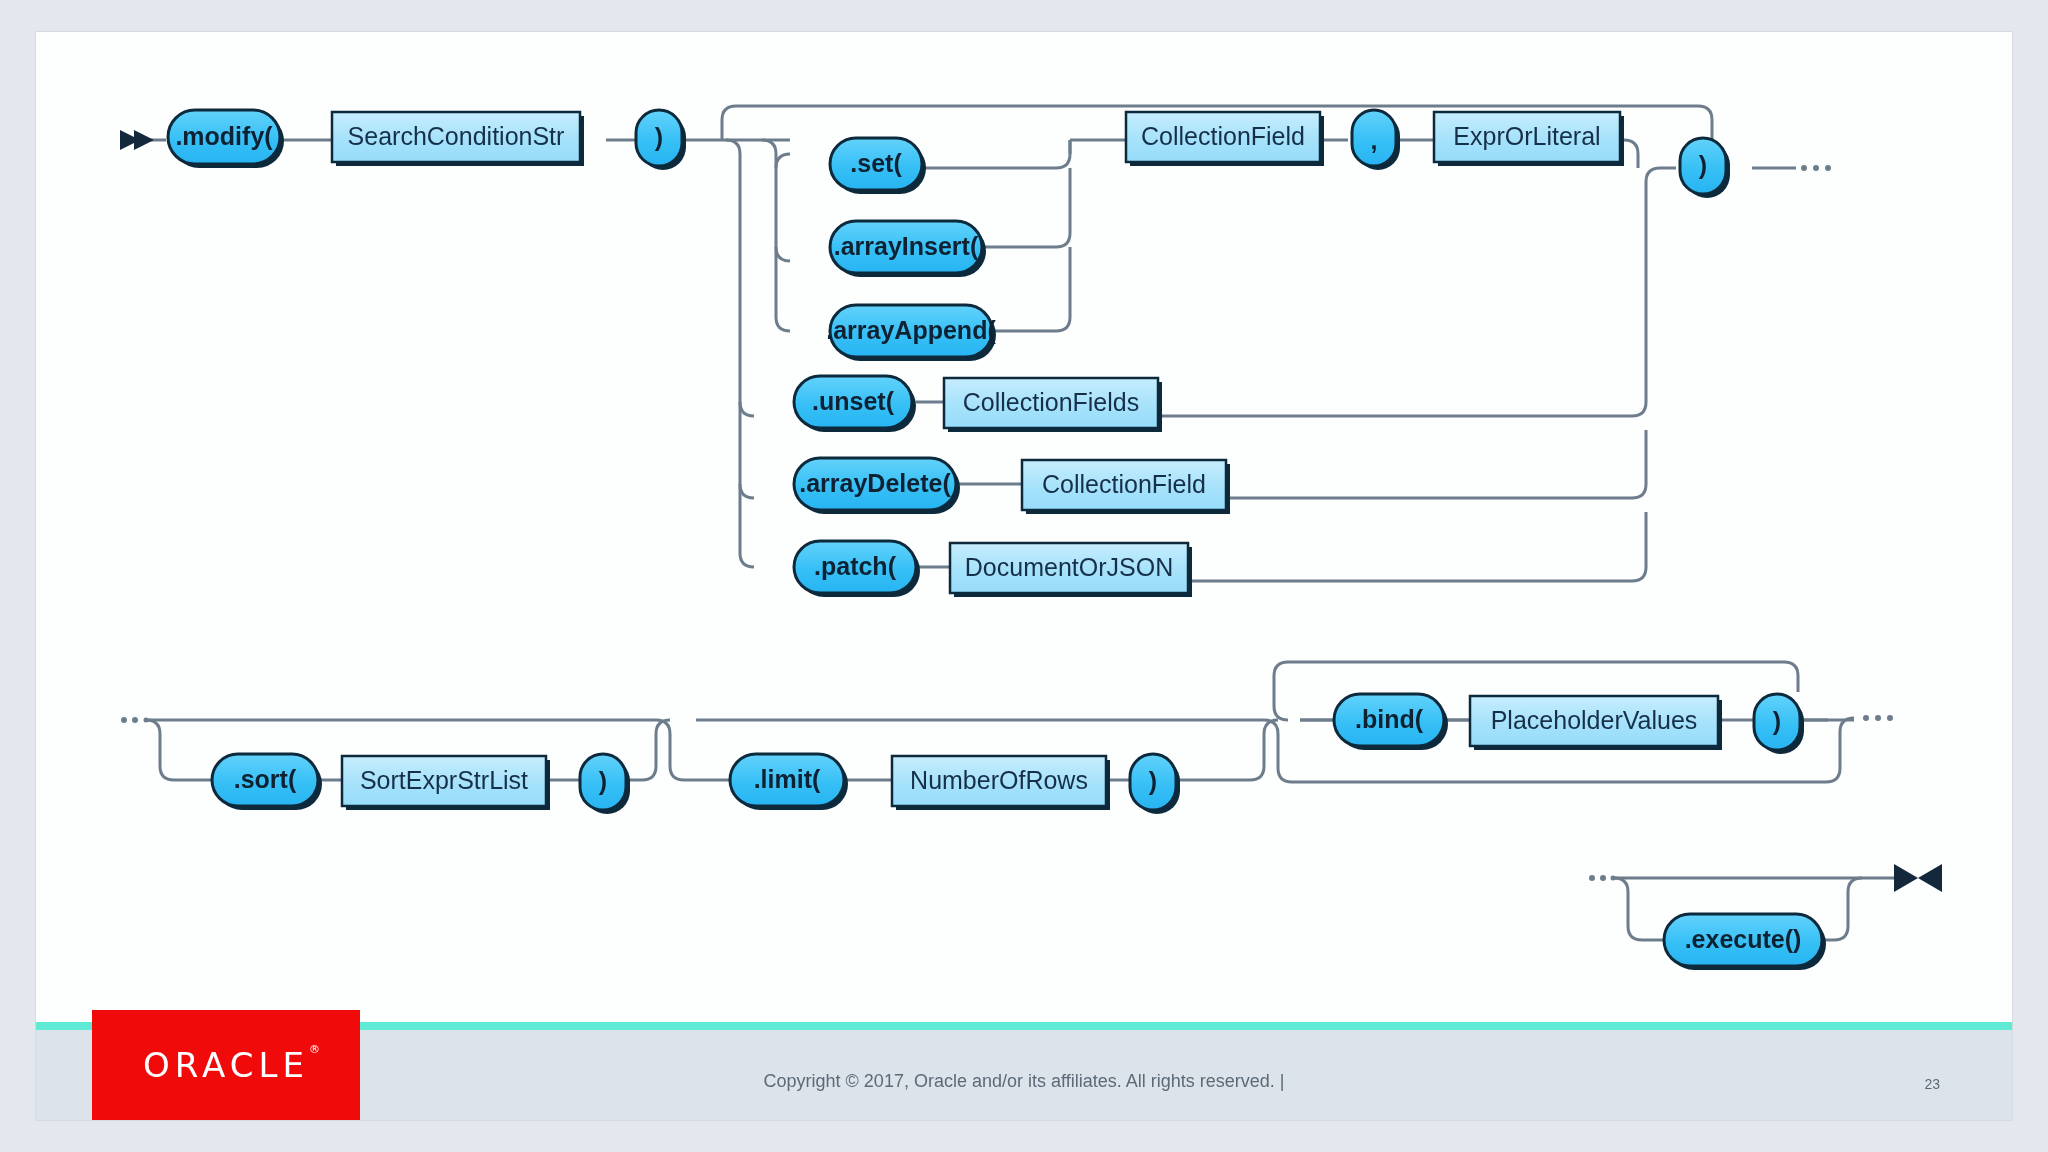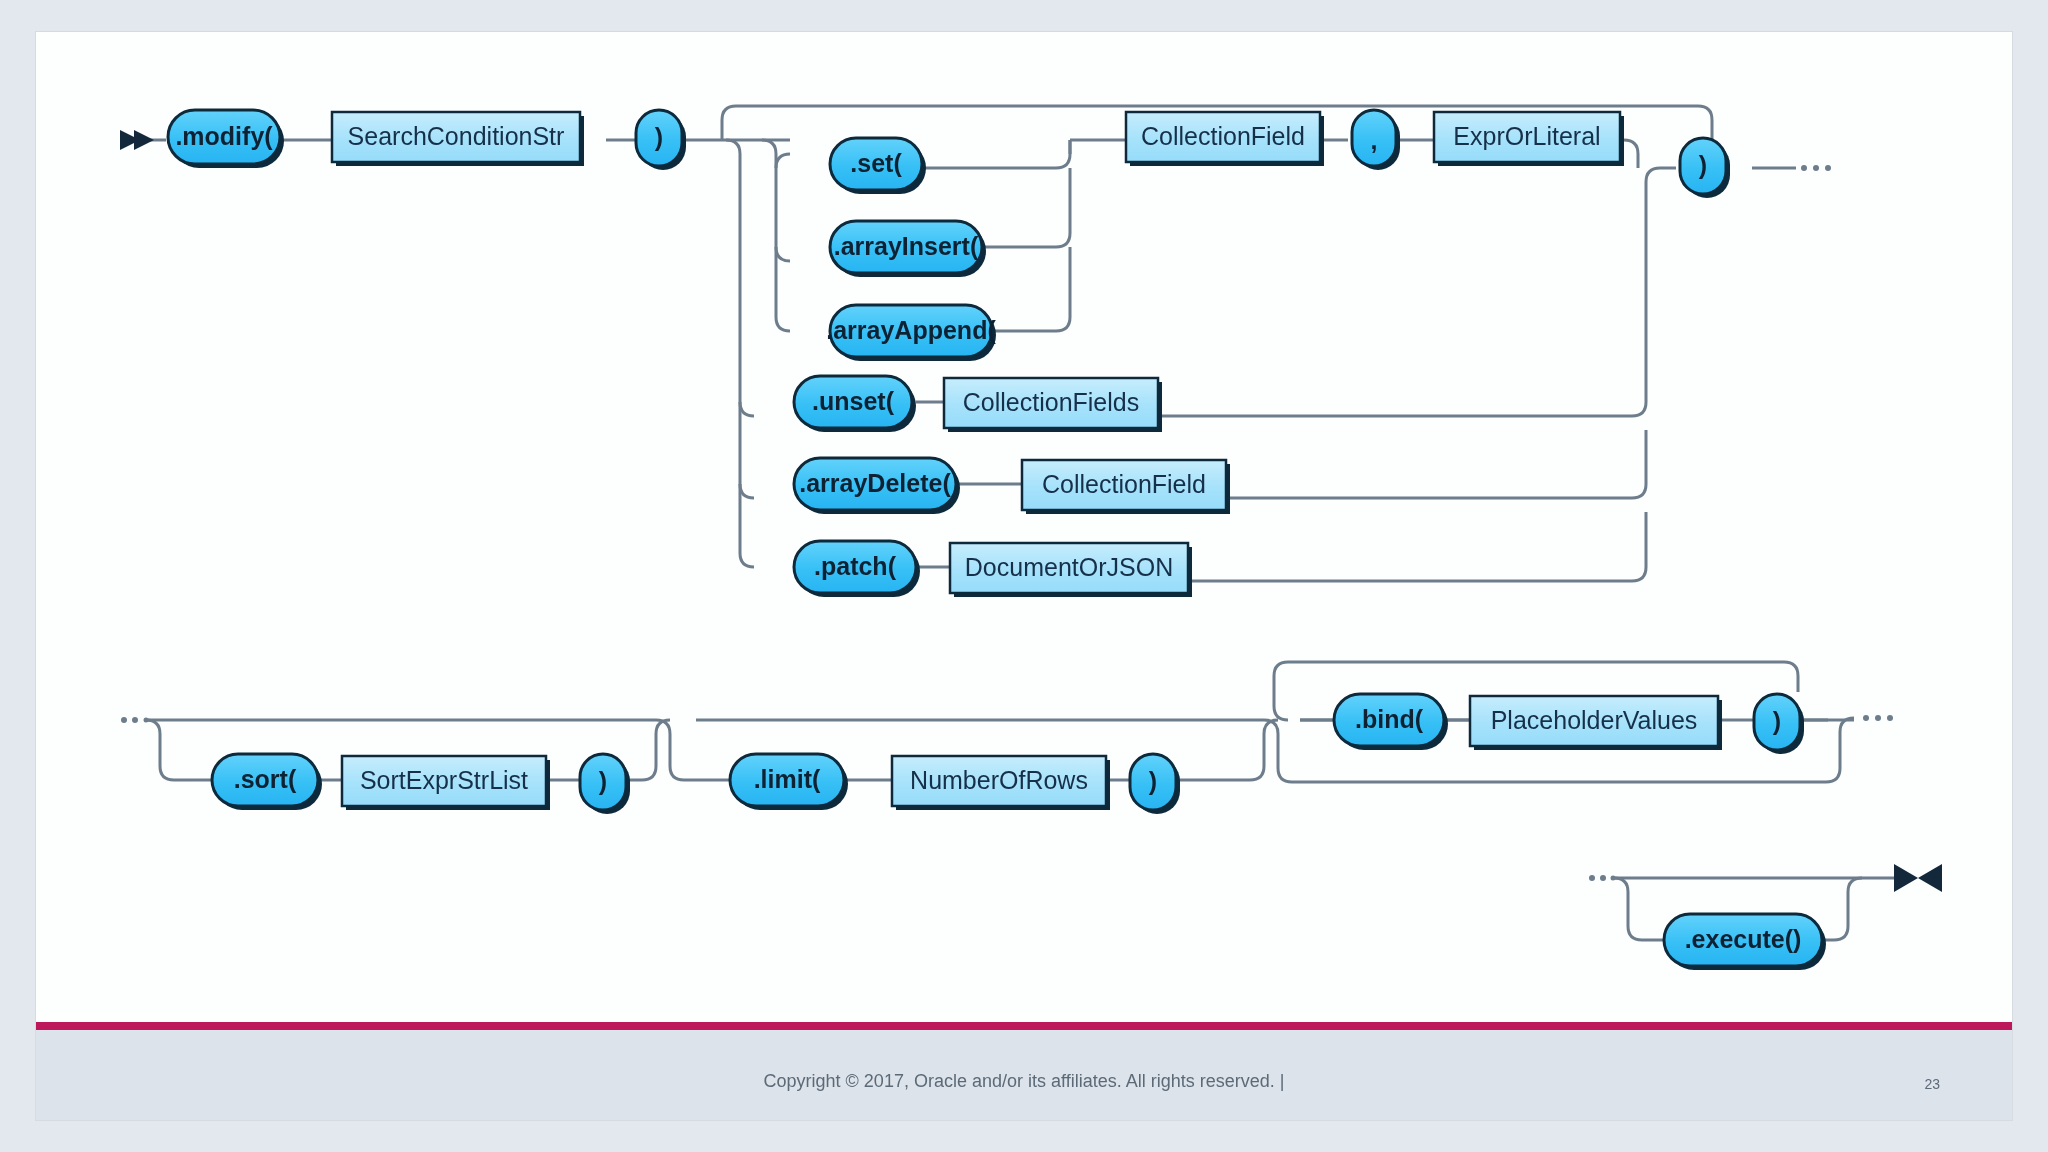--- a/index.html
+++ b/index.html
@@ -6,21 +6,21 @@
   body{
     width:2048px;height:1152px;
     background:#e3e8ee;
     font-family:"Liberation Sans", sans-serif;
     overflow:hidden;
   }
   #slide{
     position:absolute;
     left:36px; top:32px;
     width:1976px; height:1088px;
-    background:#be185d;
+    background:#5eead4;
     box-shadow:0 0 0 1px #d6dbe1;
   }
   #canvas-wrap{
     position:absolute; left:0; top:0; width:1976px; height:990px;
     background:#fdfefe;
   }
   svg.diagram{display:block;}
 
   
   text.term{
@@ -373,14 +373,20 @@
         <text class="term" x="1707" y="909">.execute()</text>
       </g>
     </svg>
   </div>
 
   <div id="footer-bar">
     <div id="copyright">Copyright © 2017, Oracle and/or its affiliates. All rights reserved.  |</div>
     <div id="page-number">23</div>
   </div>
 
+  <div id="oracle-logo">
+    <div class="wordmark">
+      <span>ORACLE</span>
+      <span class="reg">®</span>
+    </div>
+  </div>
 
 </div>
 
 </body></html>

